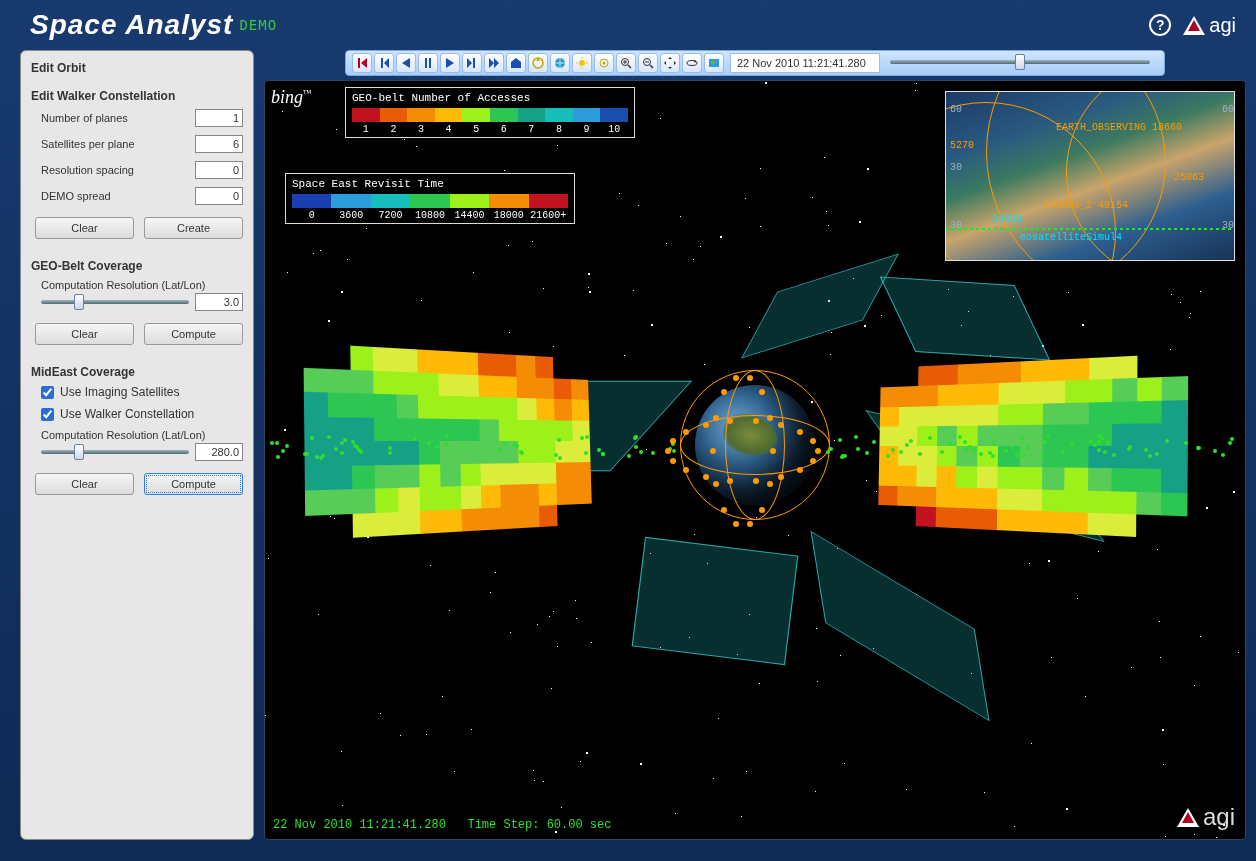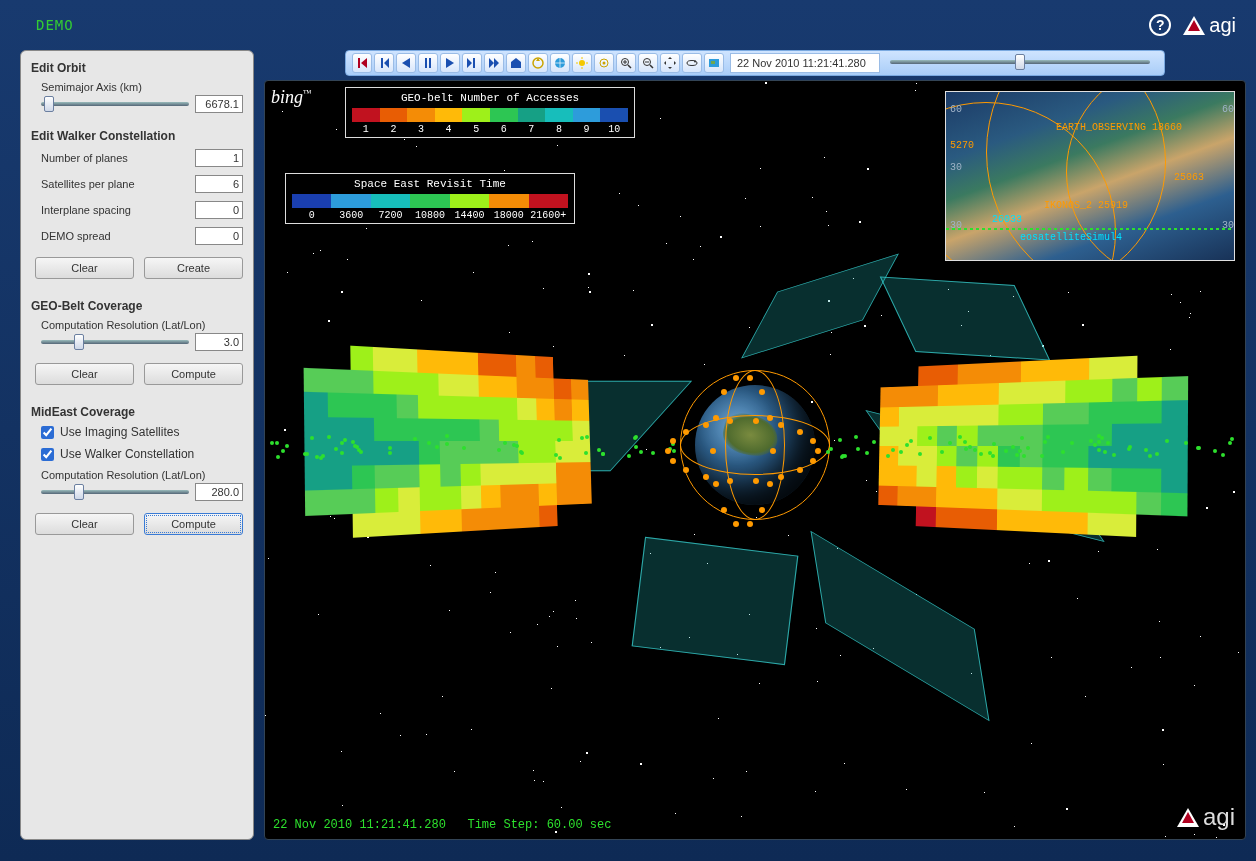--- a/index.html
+++ b/index.html
@@ -86,21 +86,21 @@
     flex: 1; background: #000; border: 1px solid #345; border-radius: 4px; position: relative; overflow: hidden;
   }
   .stars { position: absolute; inset: 0; }
   .star { position: absolute; width: 1px; height: 1px; background: #fff; }
   .star.b { width: 2px; height: 2px; }
   
   .legend {
     position: absolute; border: 1px solid #ddd; background: #000; color: #fff;
     font-family: "Courier New", monospace; font-size: 11px; padding: 4px 6px 2px 6px;
   }
-  .legend-title { text-align: center; margin-bottom: 4px; font-family: Liberation Mono, monospace; }
+  .legend-title { text-align: left; margin-bottom: 4px; font-family: Liberation Mono, monospace; }
   .legend-bar { display: flex; height: 14px; margin-bottom: 2px; }
   .legend-bar div { flex: 1; }
   .legend-ticks { display: flex; }
   .legend-ticks span { flex: 1; text-align: center; font-size: 10px; }
   .bing { position: absolute; left: 6px; top: 6px; color: #fff; font-style: italic; font-size: 18px; font-family: Georgia, serif; }
   .bing sup { font-size: 9px; font-style: normal; }
   
   .minimap {
     position: absolute; right: 10px; top: 10px; width: 290px; height: 170px;
     border: 1px solid #e0e0e0;
@@ -141,55 +141,47 @@
   }
   .agi-watermark {
     position: absolute; right: 10px; bottom: 8px; display: flex; align-items: center;
     color: #ddd; font-size: 24px; font-weight: 300;
   }
 </style>
 </head>
 <body>
 
 <div class="header">
+  <span class="app-title">Space Analyst</span>
   <span class="app-demo">DEMO</span>
   <div class="header-spacer"></div>
   <div class="help-icon">?</div>
   <div class="agi-logo">
     <div class="agi-tri"></div>
     <span>agi</span>
   </div>
 </div>
 
 <div class="main">
 
   <div class="sidebar">
 
     <div class="section-title">Edit Orbit</div>
-    <div class="field-row">
-      <span class="field-label">Semimajor Axis (km)</span>
-      <div class="slider-row">
-        <div class="slider-track">
-            <div class="slider-thumb" style="left:2%"></div>
-          </div>
-        <div class="value-box">6678.1</div>
-      </div>
-    </div>
 
     <div class="section-title">Edit Walker Constellation</div>
     <div class="const-row">
         <span class="field-label">Number of planes</span>
         <div class="value-box">1</div>
       </div>
     <div class="const-row">
         <span class="field-label">Satellites per plane</span>
         <div class="value-box">6</div>
       </div>
     <div class="const-row">
-        <span class="field-label">Interplane spacing</span>
+        <span class="field-label">Resolution spacing</span>
         <div class="value-box">0</div>
       </div>
     <div class="const-row">
         <span class="field-label">DEMO spread</span>
         <div class="value-box">0</div>
       </div>
     <div class="btn-row">
       <div class="btn">Clear</div>
       <div class="btn">Create</div>
     </div>
@@ -622,21 +614,21 @@
 
       <div class="minimap" id="minimap">
         <div class="orbit" style="left:-40px; top:-60px; width:260px; height:260px;"></div>
         <div class="orbit" style="left:40px; top:-90px; width:300px; height:300px;"></div>
         <div class="orbit" style="left:-90px; top:10px; width:260px; height:260px;"></div>
         <div class="orbit" style="left:120px; top:-30px; width:220px; height:220px;"></div>
         <div style="position:absolute; left:0; bottom:30px; width:100%; height:2px; background:repeating-linear-gradient(90deg,#2de02d 0 3px, transparent 3px 6px);"></div>
       <div class="sat-label" style="left: 4px; top: 48px; color: rgb(255, 154, 0);">5270</div>
           <div class="sat-label" style="left: 110px; top: 30px; color: rgb(255, 154, 0);">EARTH_OBSERVING 18660</div>
           <div class="sat-label" style="left: 228px; top: 80px; color: rgb(255, 154, 0);">25063</div>
-          <div class="sat-label" style="left: 98px; top: 108px; color: rgb(255, 154, 0);">IKONOS_2 25919</div>
+          <div class="sat-label" style="left: 98px; top: 108px; color: rgb(255, 154, 0);">IKONOS_2 48154</div>
           <div class="sat-label" style="left: 46px; top: 122px; color: rgb(0, 224, 255);">26033</div>
           <div class="sat-label" style="left: 74px; top: 140px; color: rgb(0, 224, 255);">eosatelliteSimul4</div>
           <div class="sat-label" style="left: 4px; top: 12px; color: rgb(159, 179, 200);">60</div>
           <div class="sat-label" style="left: 4px; top: 70px; color: rgb(159, 179, 200);">30</div>
           <div class="sat-label" style="left: 4px; top: 128px; color: rgb(159, 179, 200);">30</div>
           <div class="sat-label" style="left: 276px; top: 12px; color: rgb(159, 179, 200);">60</div>
           <div class="sat-label" style="left: 276px; top: 128px; color: rgb(159, 179, 200);">30</div>
         </div>
 
       <div class="scene">

